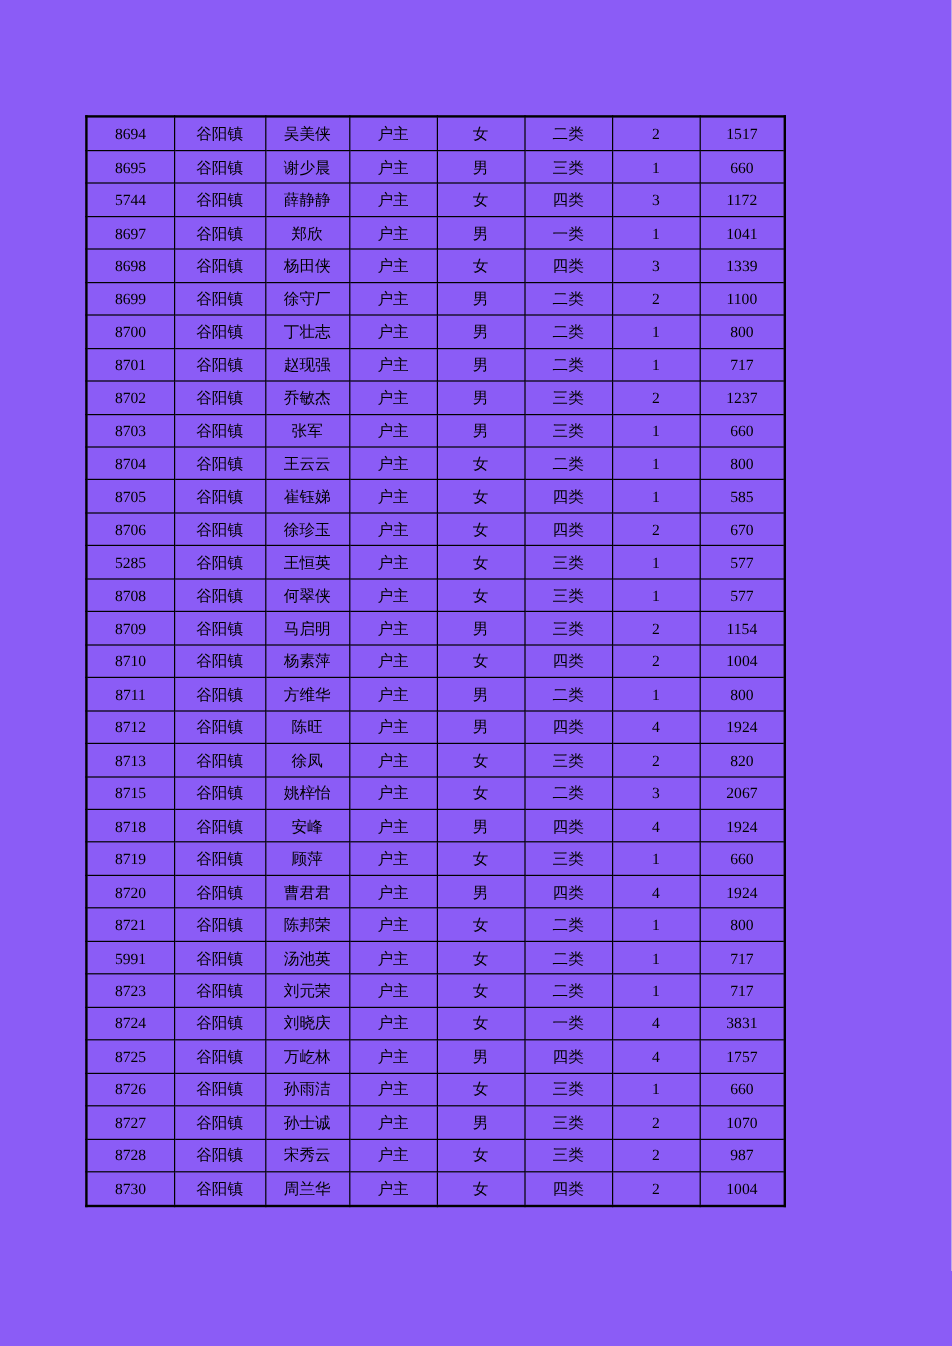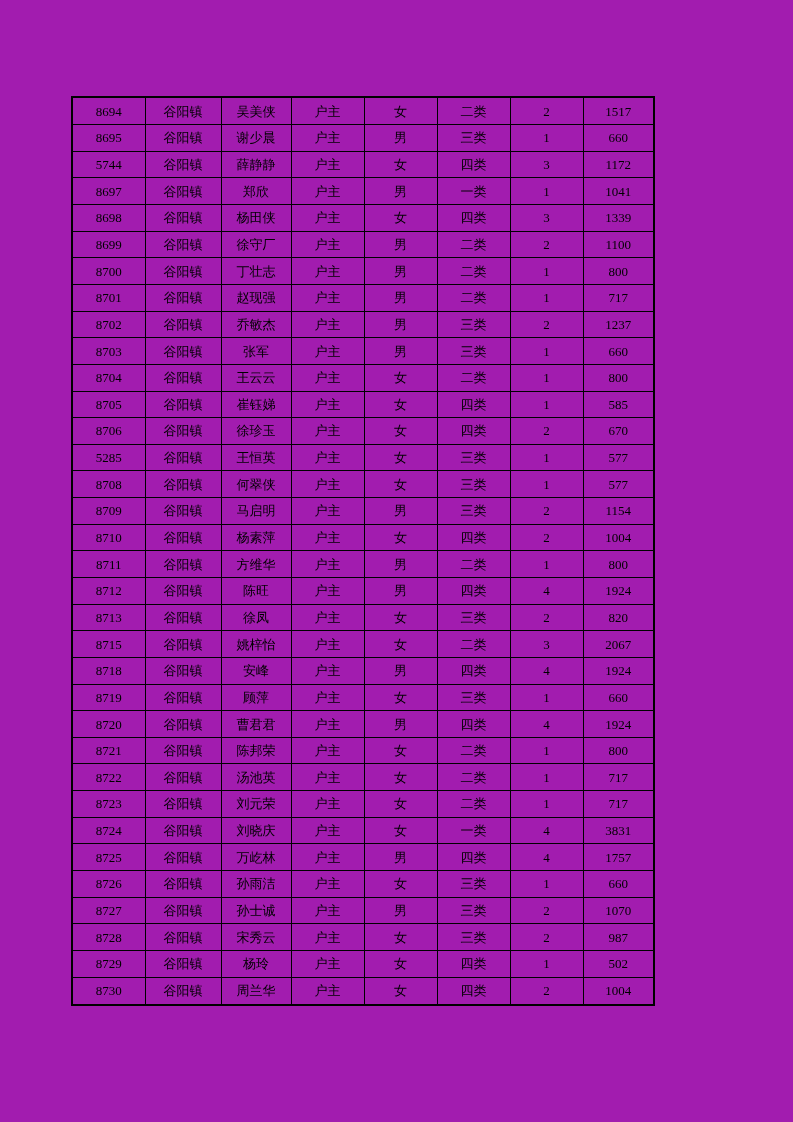--- a/index.html
+++ b/index.html
@@ -5,21 +5,21 @@
   html, body {
     margin: 0;
     padding: 0;
     background: #e8e8e8;
   }
   .page {
     position: relative;
     width: 793px;
     height: 1122px;
     margin: 0 auto;
-    background: #a21caf;
+    background: #8b5cf6;
     overflow: hidden;
     font-family: "Liberation Serif", "DejaVu Serif", serif;
   }
   table.roster {
     position: absolute;
     left: 71px;
     top: 96px;
     width: 582px;
     height: 910px;
     border-collapse: collapse;
@@ -298,21 +298,21 @@
           <td>8721</td>
           <td>谷阳镇</td>
           <td>陈邦荣</td>
           <td>户主</td>
           <td>女</td>
           <td>二类</td>
           <td>1</td>
           <td>800</td>
         </tr>
         <tr>
-          <td>8722</td>
+          <td>5991</td>
           <td>谷阳镇</td>
           <td>汤池英</td>
           <td>户主</td>
           <td>女</td>
           <td>二类</td>
           <td>1</td>
           <td>717</td>
         </tr>
         <tr>
           <td>8723</td>
@@ -366,30 +366,20 @@
         </tr>
         <tr>
           <td>8728</td>
           <td>谷阳镇</td>
           <td>宋秀云</td>
           <td>户主</td>
           <td>女</td>
           <td>三类</td>
           <td>2</td>
           <td>987</td>
-        </tr>
-        <tr>
-          <td>8729</td>
-          <td>谷阳镇</td>
-          <td>杨玲</td>
-          <td>户主</td>
-          <td>女</td>
-          <td>四类</td>
-          <td>1</td>
-          <td>502</td>
         </tr>
         <tr>
           <td>8730</td>
           <td>谷阳镇</td>
           <td>周兰华</td>
           <td>户主</td>
           <td>女</td>
           <td>四类</td>
           <td>2</td>
           <td>1004</td>

